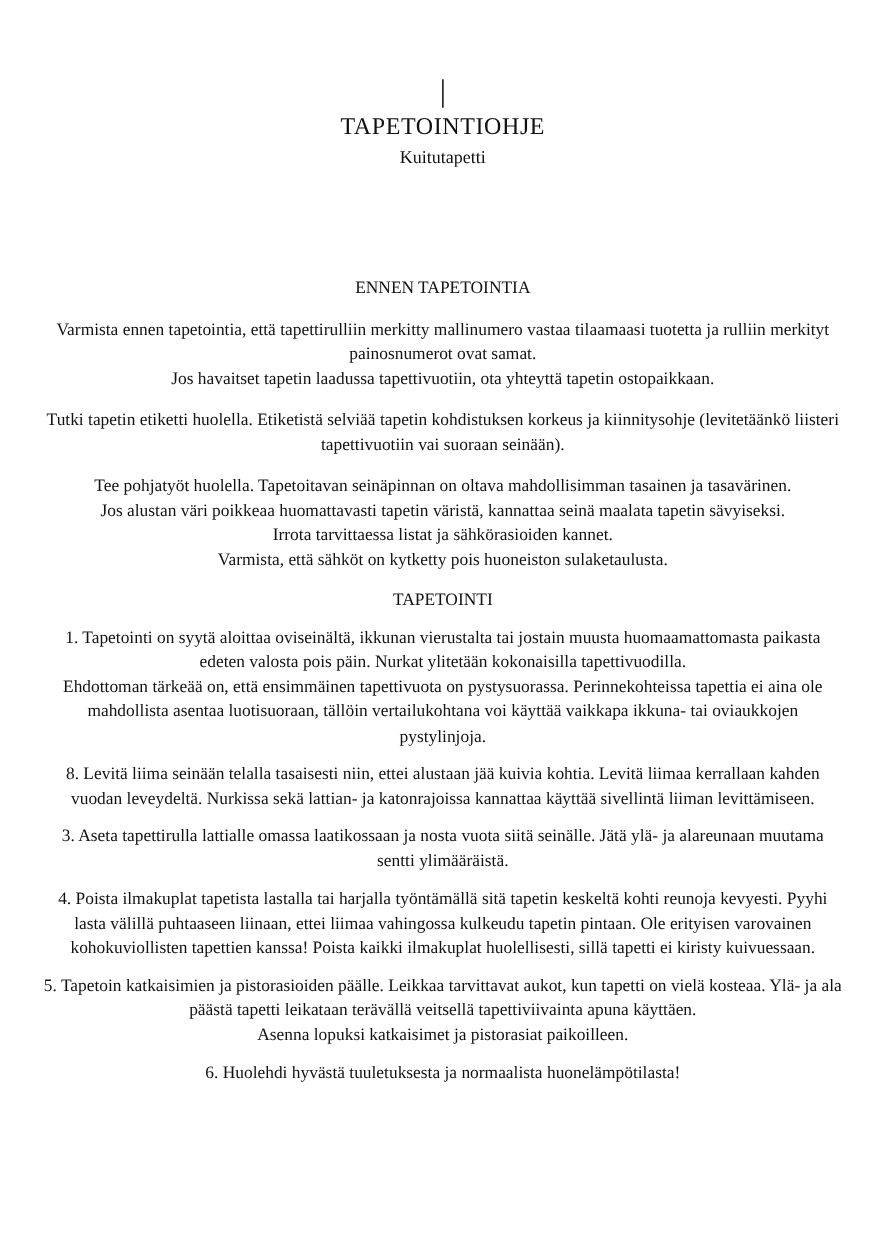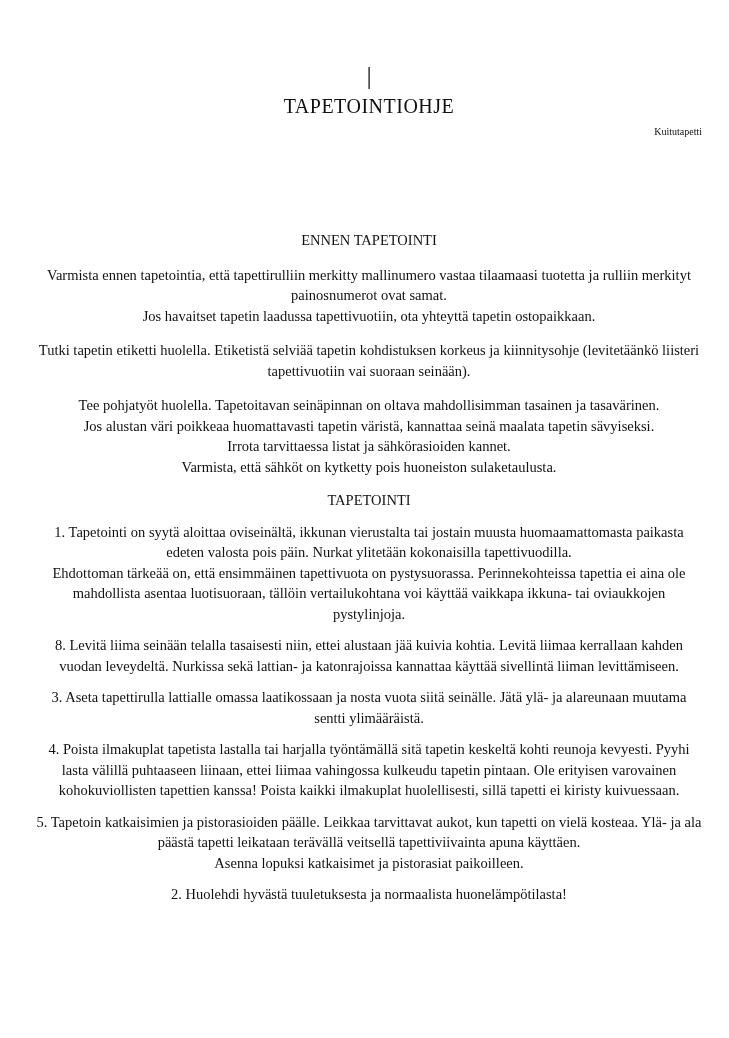--- a/index.html
+++ b/index.html
@@ -28,23 +28,22 @@
     font-weight: normal;
   }
   .doc-title {
     margin: 0;
     font-size: 20px;
     line-height: 32px;
     font-weight: normal;
     letter-spacing: 0.5px;
   }
   .doc-subtitle {
-    font-size: 10px;
+    font-size: 15px;
     line-height: 20px;
-    text-align: right;
   }
   .section-heading {
     margin: 0;
     font-size: 14.5px;
     line-height: 20.5px;
     font-weight: normal;
   }
   .heading-first {
     margin-top: 88px;
   }
@@ -65,21 +64,21 @@
 <body>
 
 <div class="doc">
 
   <div class="cursor-mark">|</div>
 
   <h1 class="doc-title">TAPETOINTIOHJE</h1>
   <div class="doc-subtitle">Kuitutapetti</div>
 
   <div class="section sec1">
-    <h2 class="section-heading heading-first">ENNEN TAPETOINTI</h2>
+    <h2 class="section-heading heading-first">ENNEN TAPETOINTIA</h2>
 
     <div class="para">
       <span class="line">Varmista ennen tapetointia, että tapettirulliin merkitty mallinumero vastaa tilaamaasi tuotetta ja rulliin merkityt painosnumerot ovat samat.</span>
       <span class="line">Jos havaitset tapetin laadussa tapettivuotiin, ota yhteyttä tapetin ostopaikkaan.</span>
     </div>
 
     <div class="para">
       <span class="line">Tutki tapetin etiketti huolella. Etiketistä selviää tapetin kohdistuksen korkeus ja kiinnitysohje (levitetäänkö liisteri tapettivuotiin vai suoraan seinään).</span>
     </div>
 
@@ -111,17 +110,17 @@
       <span class="line">4. Poista ilmakuplat tapetista lastalla tai harjalla työntämällä sitä tapetin keskeltä kohti reunoja kevyesti. Pyyhi lasta välillä puhtaaseen liinaan, ettei liimaa vahingossa kulkeudu tapetin pintaan. Ole erityisen varovainen kohokuviollisten tapettien kanssa! Poista kaikki ilmakuplat huolellisesti, sillä tapetti ei kiristy kuivuessaan.</span>
     </div>
 
 
     <div class="para">
       <span class="line">5. Tapetoin katkaisimien ja pistorasioiden päälle. Leikkaa tarvittavat aukot, kun tapetti on vielä kosteaa. Ylä- ja ala päästä tapetti leikataan terävällä veitsellä tapettiviivainta apuna käyttäen.</span>
       <span class="line">Asenna lopuksi katkaisimet ja pistorasiat paikoilleen.</span>
     </div>
 
     <div class="para">
-      <span class="line">2. Huolehdi hyvästä tuuletuksesta ja normaalista huonelämpötilasta!</span>
+      <span class="line">6. Huolehdi hyvästä tuuletuksesta ja normaalista huonelämpötilasta!</span>
     </div>
   </div>
 
 </div>
 
 </body></html>

